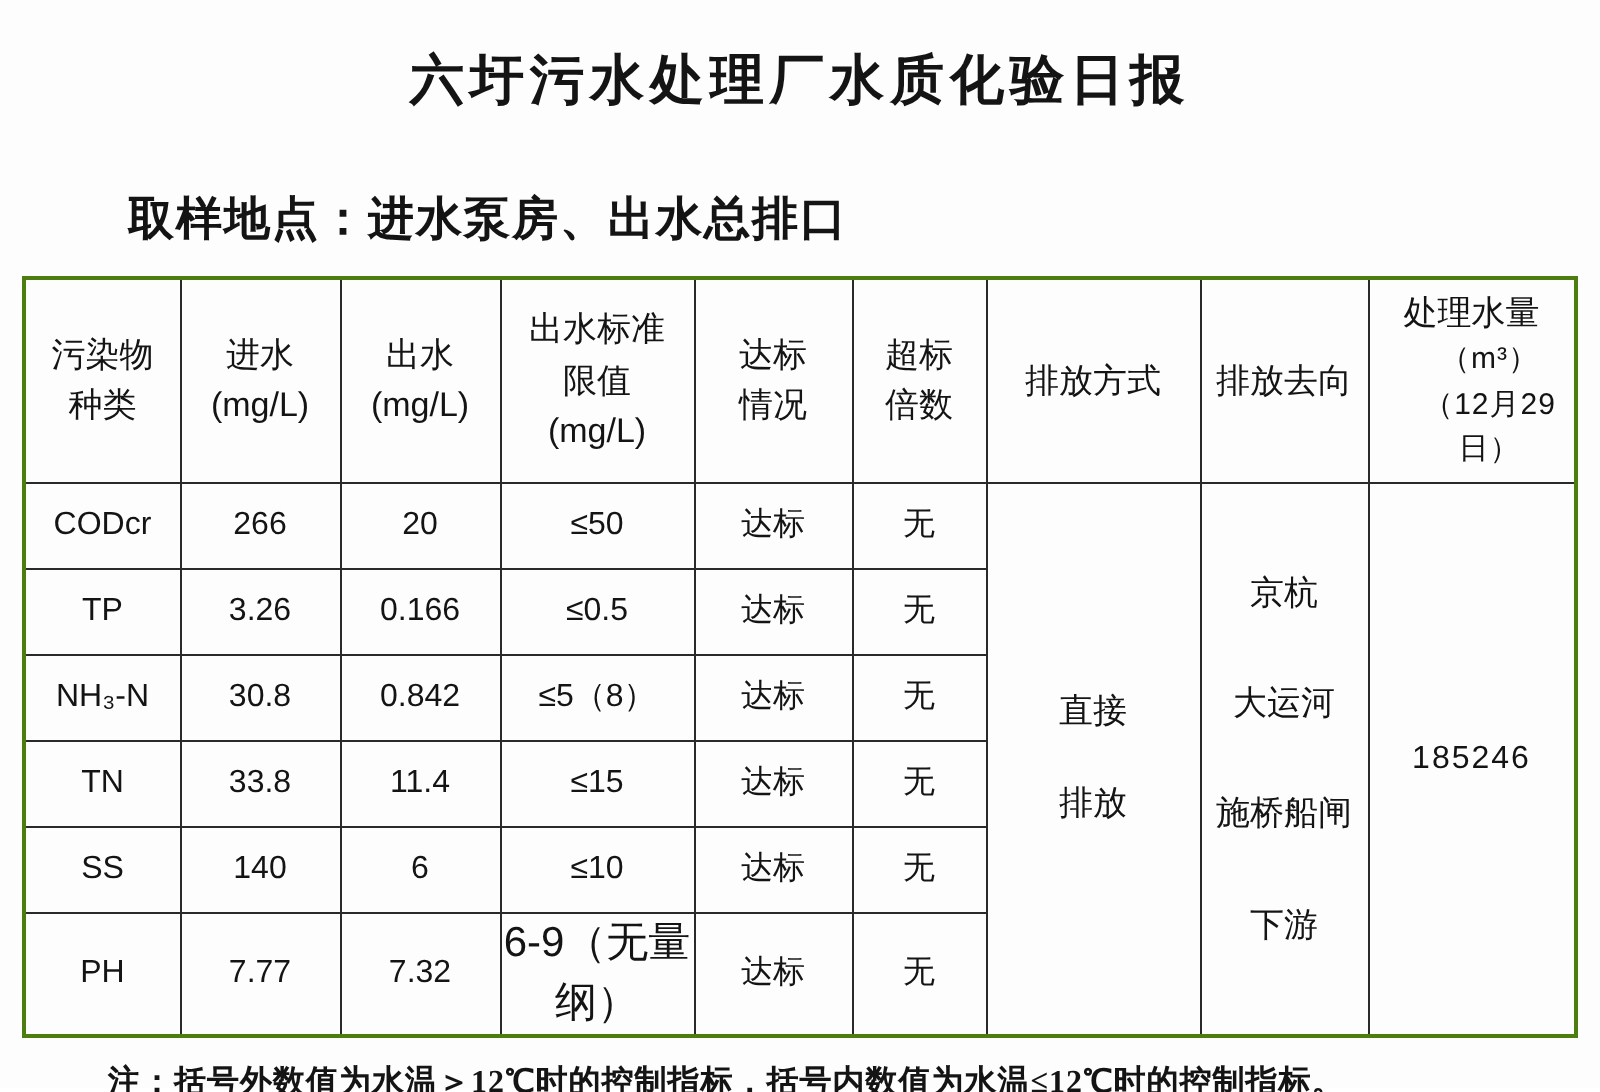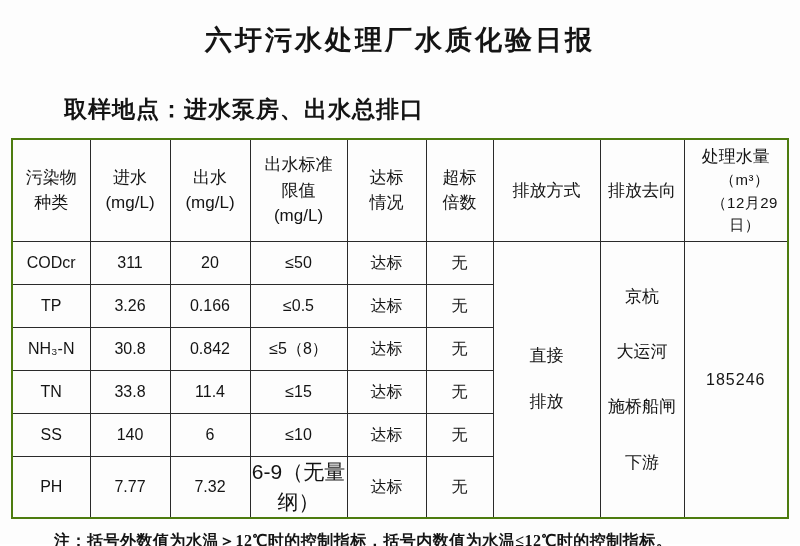--- a/index.html
+++ b/index.html
@@ -125,21 +125,21 @@
       </td>
       <td>
         <div class="hdr-line">处理水量</div>
         <div class="hdr-line small">（m³）</div>
         <div class="hdr-line small">（12月29日）</div>
       </td>
     </tr>
 
     <tr class="data-row">
       <td>CODcr</td>
-      <td>311</td>
+      <td>266</td>
       <td>20</td>
       <td>≤50</td>
       <td>达标</td>
       <td class="exceed-cell">无</td>
       <td class="method-cell" rowspan="6">
         <div>直接</div>
         <div>排放</div>
       </td>
       <td class="dest-cell" rowspan="6">
         <div>京杭</div>

